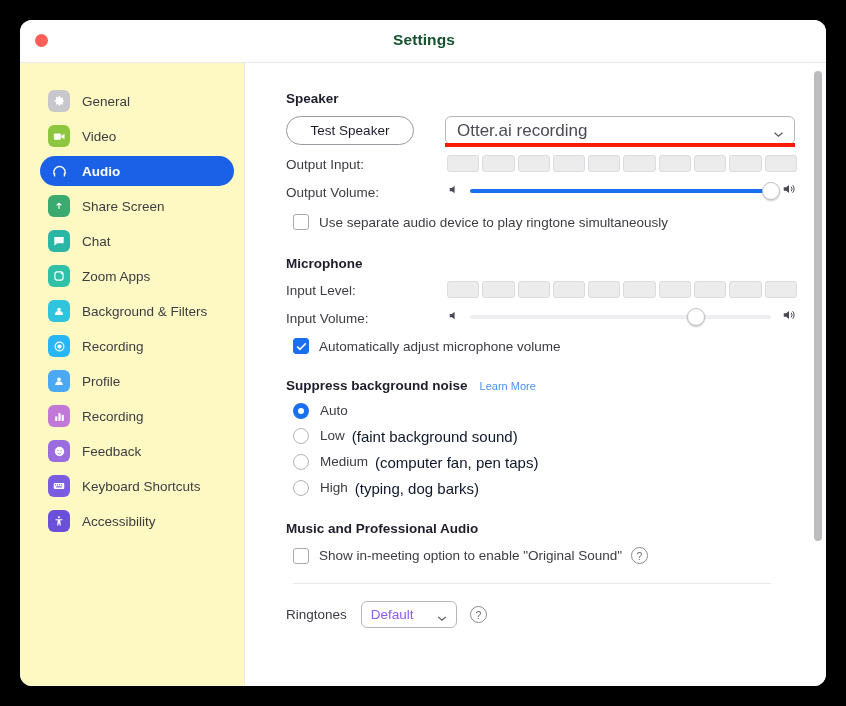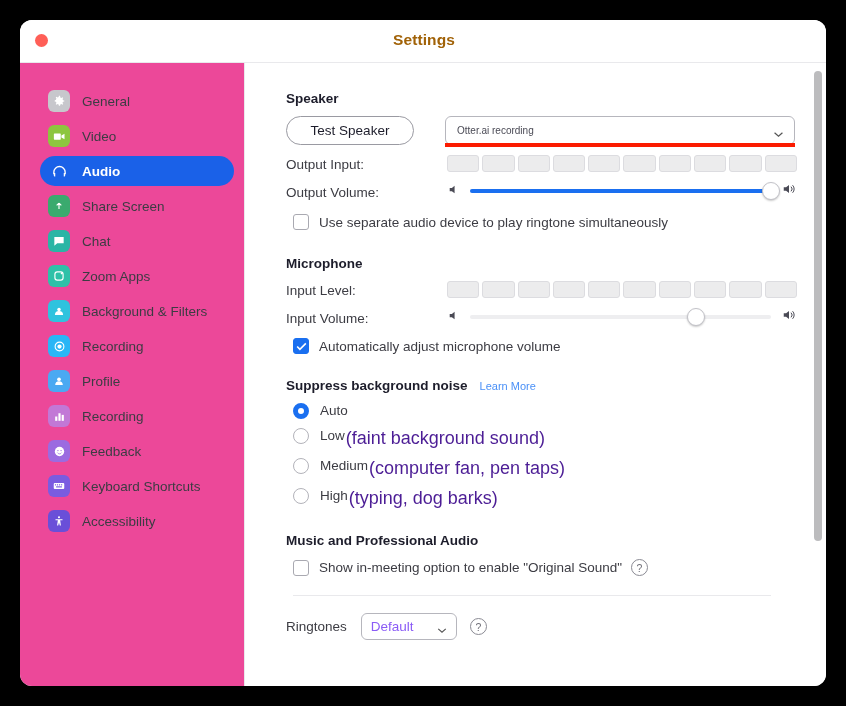--- a/index.html
+++ b/index.html
@@ -39,35 +39,35 @@
     height: 13px;
     border-radius: 50%;
     background: #ff5f57;
   }
   #title {
     position: absolute;
     left: 2px; right: 0; top: 11px;
     text-align: center;
     font-size: 15.5px;
     font-weight: bold;
-    color: #a16207;
+    color: #14532d;
     letter-spacing: .1px;
   }
 
   
   #body {
     position: relative;
     height: 624px;
     display: flex;
   }
 
   
   #sidebar {
     width: 225px;
-    background: #ec4899;
+    background: #fef9c3;
     border-right: 1px solid #e9e9ec;
     padding-top: 18px;
     box-sizing: border-box;
     flex: none;
   }
   .nav-item {
     display: flex;
     align-items: center;
     height: 30px;
     margin: 5px 10px 5px 20px;
@@ -148,21 +148,21 @@
     border: 1px solid #b6b6bd;
     border-radius: 6px;
     background: #fff;
     box-sizing: border-box;
     margin-left: 7px;
     display: flex;
     align-items: center;
     cursor: default;
   }
   .combo .val {
-    font-size: 10px;
+    font-size: 17px;
     color: #4a4a55;
     padding-left: 11px;
   }
   .combo .chev {
     position: absolute;
     right: 10px;
     top: 7px;
     color: #555;
   }
   .redline {
@@ -259,21 +259,21 @@
     background: #fff;
     flex: none;
     margin-right: 11px;
     box-sizing: border-box;
   }
   .rbox.on {
     border: 5px solid #1a6ff0;
     background: #fff;
   }
   .rb-lbl { font-size: 13.5px; color: #3c3c43; }
-  .rb-hint { font-size: 18px; color: #4c1d95; margin-left: 1px; }
+  .rb-hint { font-size: 15px; color: #0f172a; margin-left: 7px; }
 
   .lnk {
     font-size: 11px;
     color: #4a90f7;
     margin-left: 12px;
     font-weight: normal;
     cursor: default;
   }
   .help {
     width: 15px; height: 15px;

